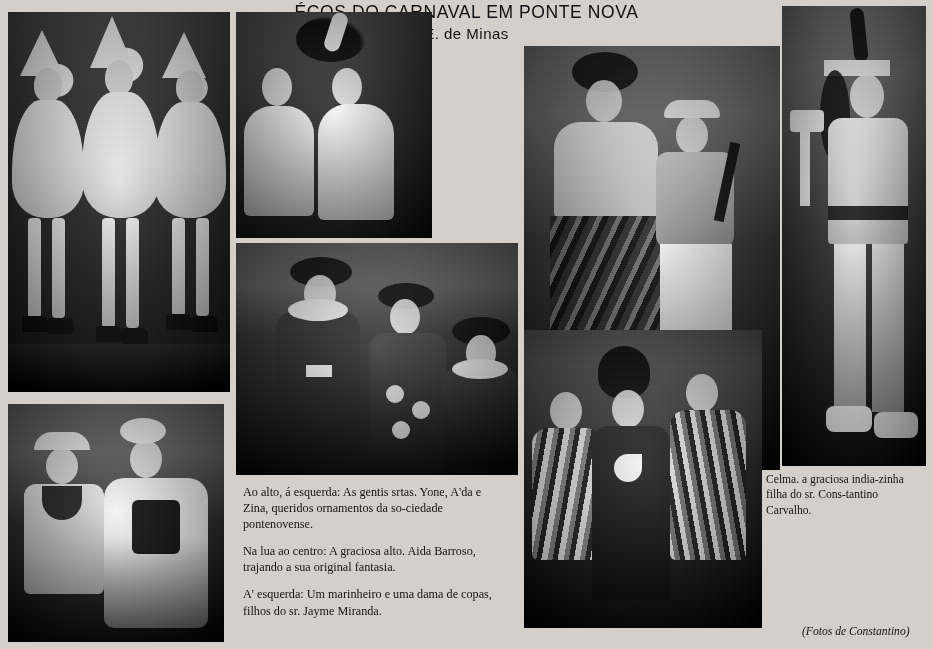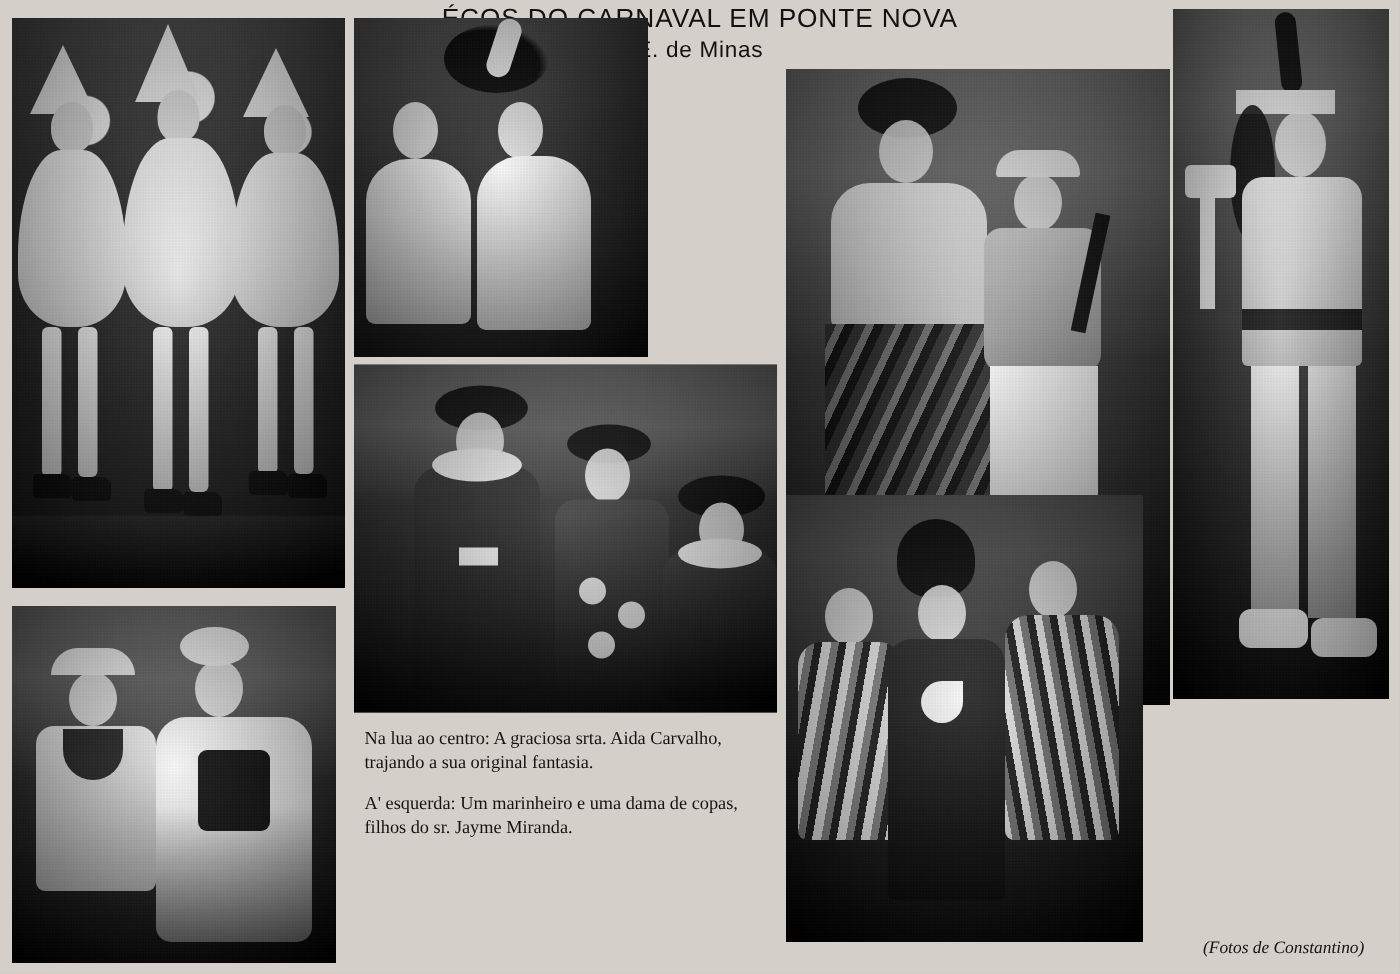--- a/index.html
+++ b/index.html
@@ -303,22 +303,24 @@
 
     <div class="rect" style="left:52px; top:238px; width:32px; height:168px; background:linear-gradient(180deg,#e7e3d8,#a49f94);"></div>
     <div class="rect" style="left:90px; top:238px; width:32px; height:168px; background:linear-gradient(180deg,#ddd8cd,#938e84);"></div>
     <div class="rect" style="left:44px; top:400px; width:46px; height:26px; background:#efece2; border-radius:8px;"></div>
     <div class="rect" style="left:92px; top:406px; width:44px; height:26px; background:#e5e1d6; border-radius:8px;"></div>
     <div class="grain"></div>
       <div class="vign"></div>
   </div>
 
   <div class="caption" id="caption-center">
-    <p>Na lua ao centro: A graciosa srta. Aida Carvalho, trajando a sua original fantasia.</p>
+    <p>Ao alto, á esquerda: As gentis srtas. Yone, A'da e Zina, queridos ornamentos da so-ciedade pontenovense.</p>
+    <p>Na lua ao centro: A graciosa alto. Aida Barroso, trajando a sua original fantasia.</p>
     <p>A' esquerda: Um marinheiro e uma dama de copas, filhos do sr. Jayme Miranda.</p>
   </div>
 
   <div class="caption" id="caption-right">
+    <p>Celma. a graciosa india-zinha filha do sr. Cons-tantino Carvalho.</p>
   </div>
 
   <div class="caption" id="photo-credit">(Fotos de Constantino)</div>
 
 </div>
 
 </body></html>

